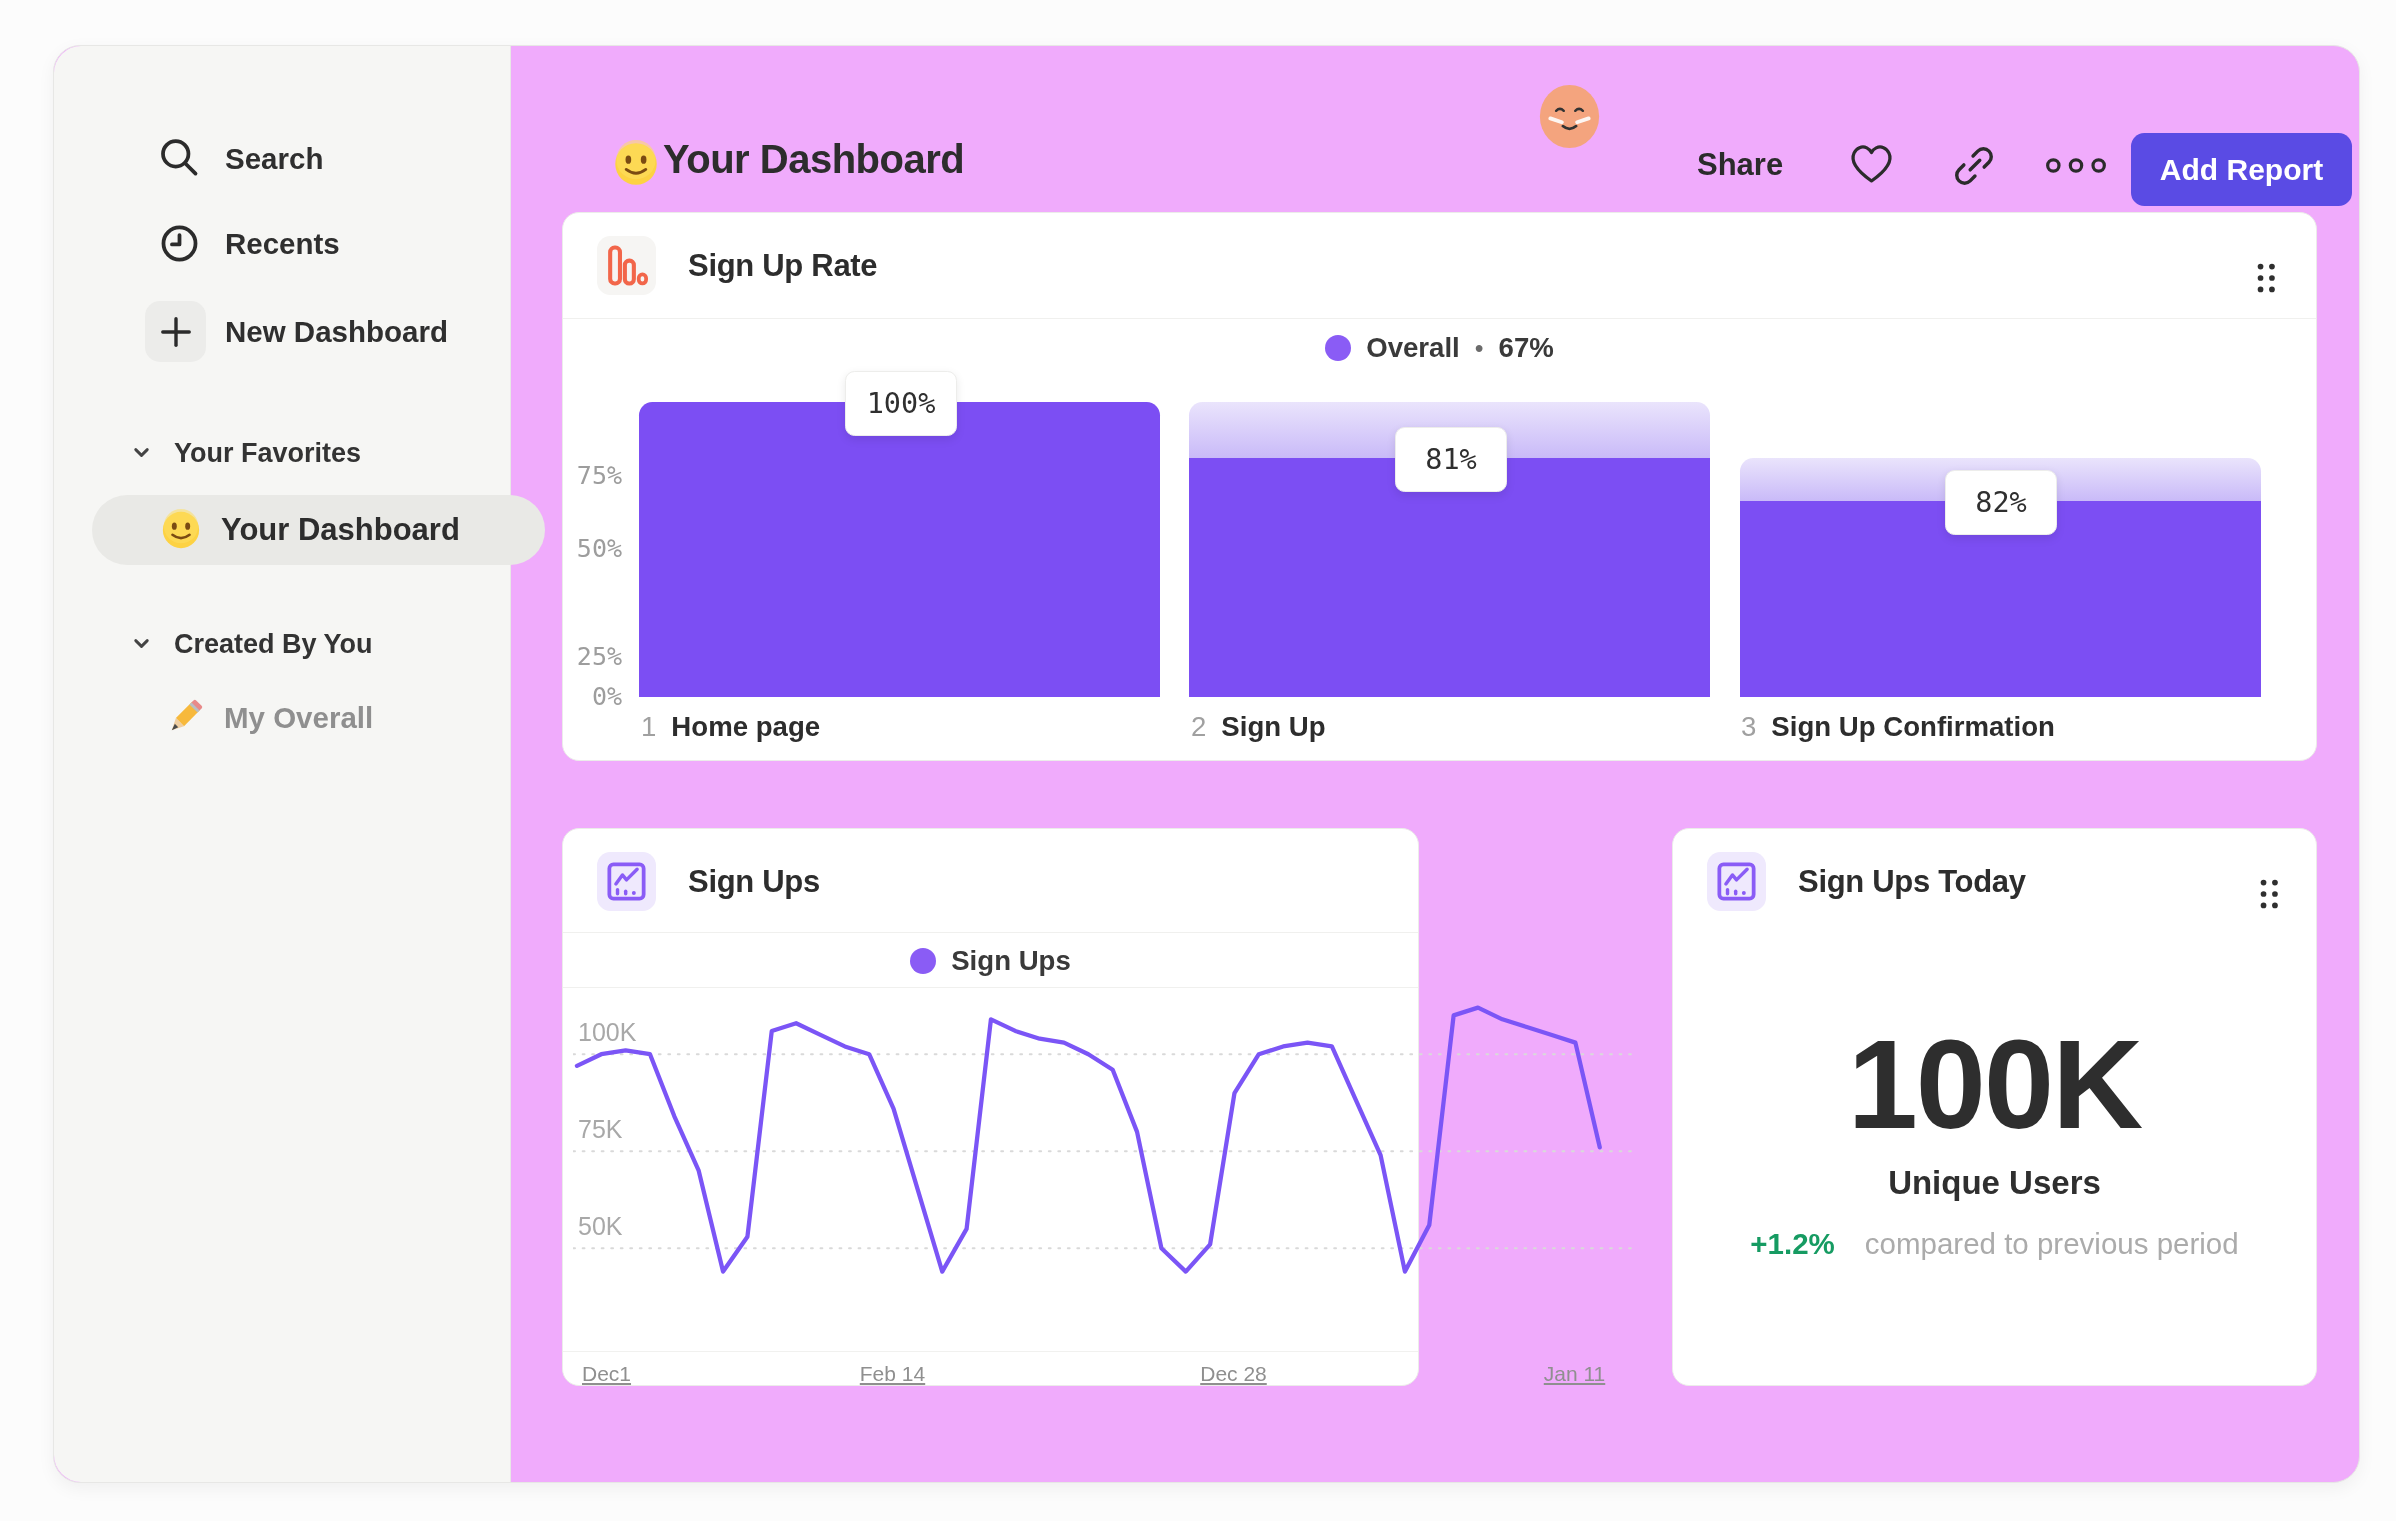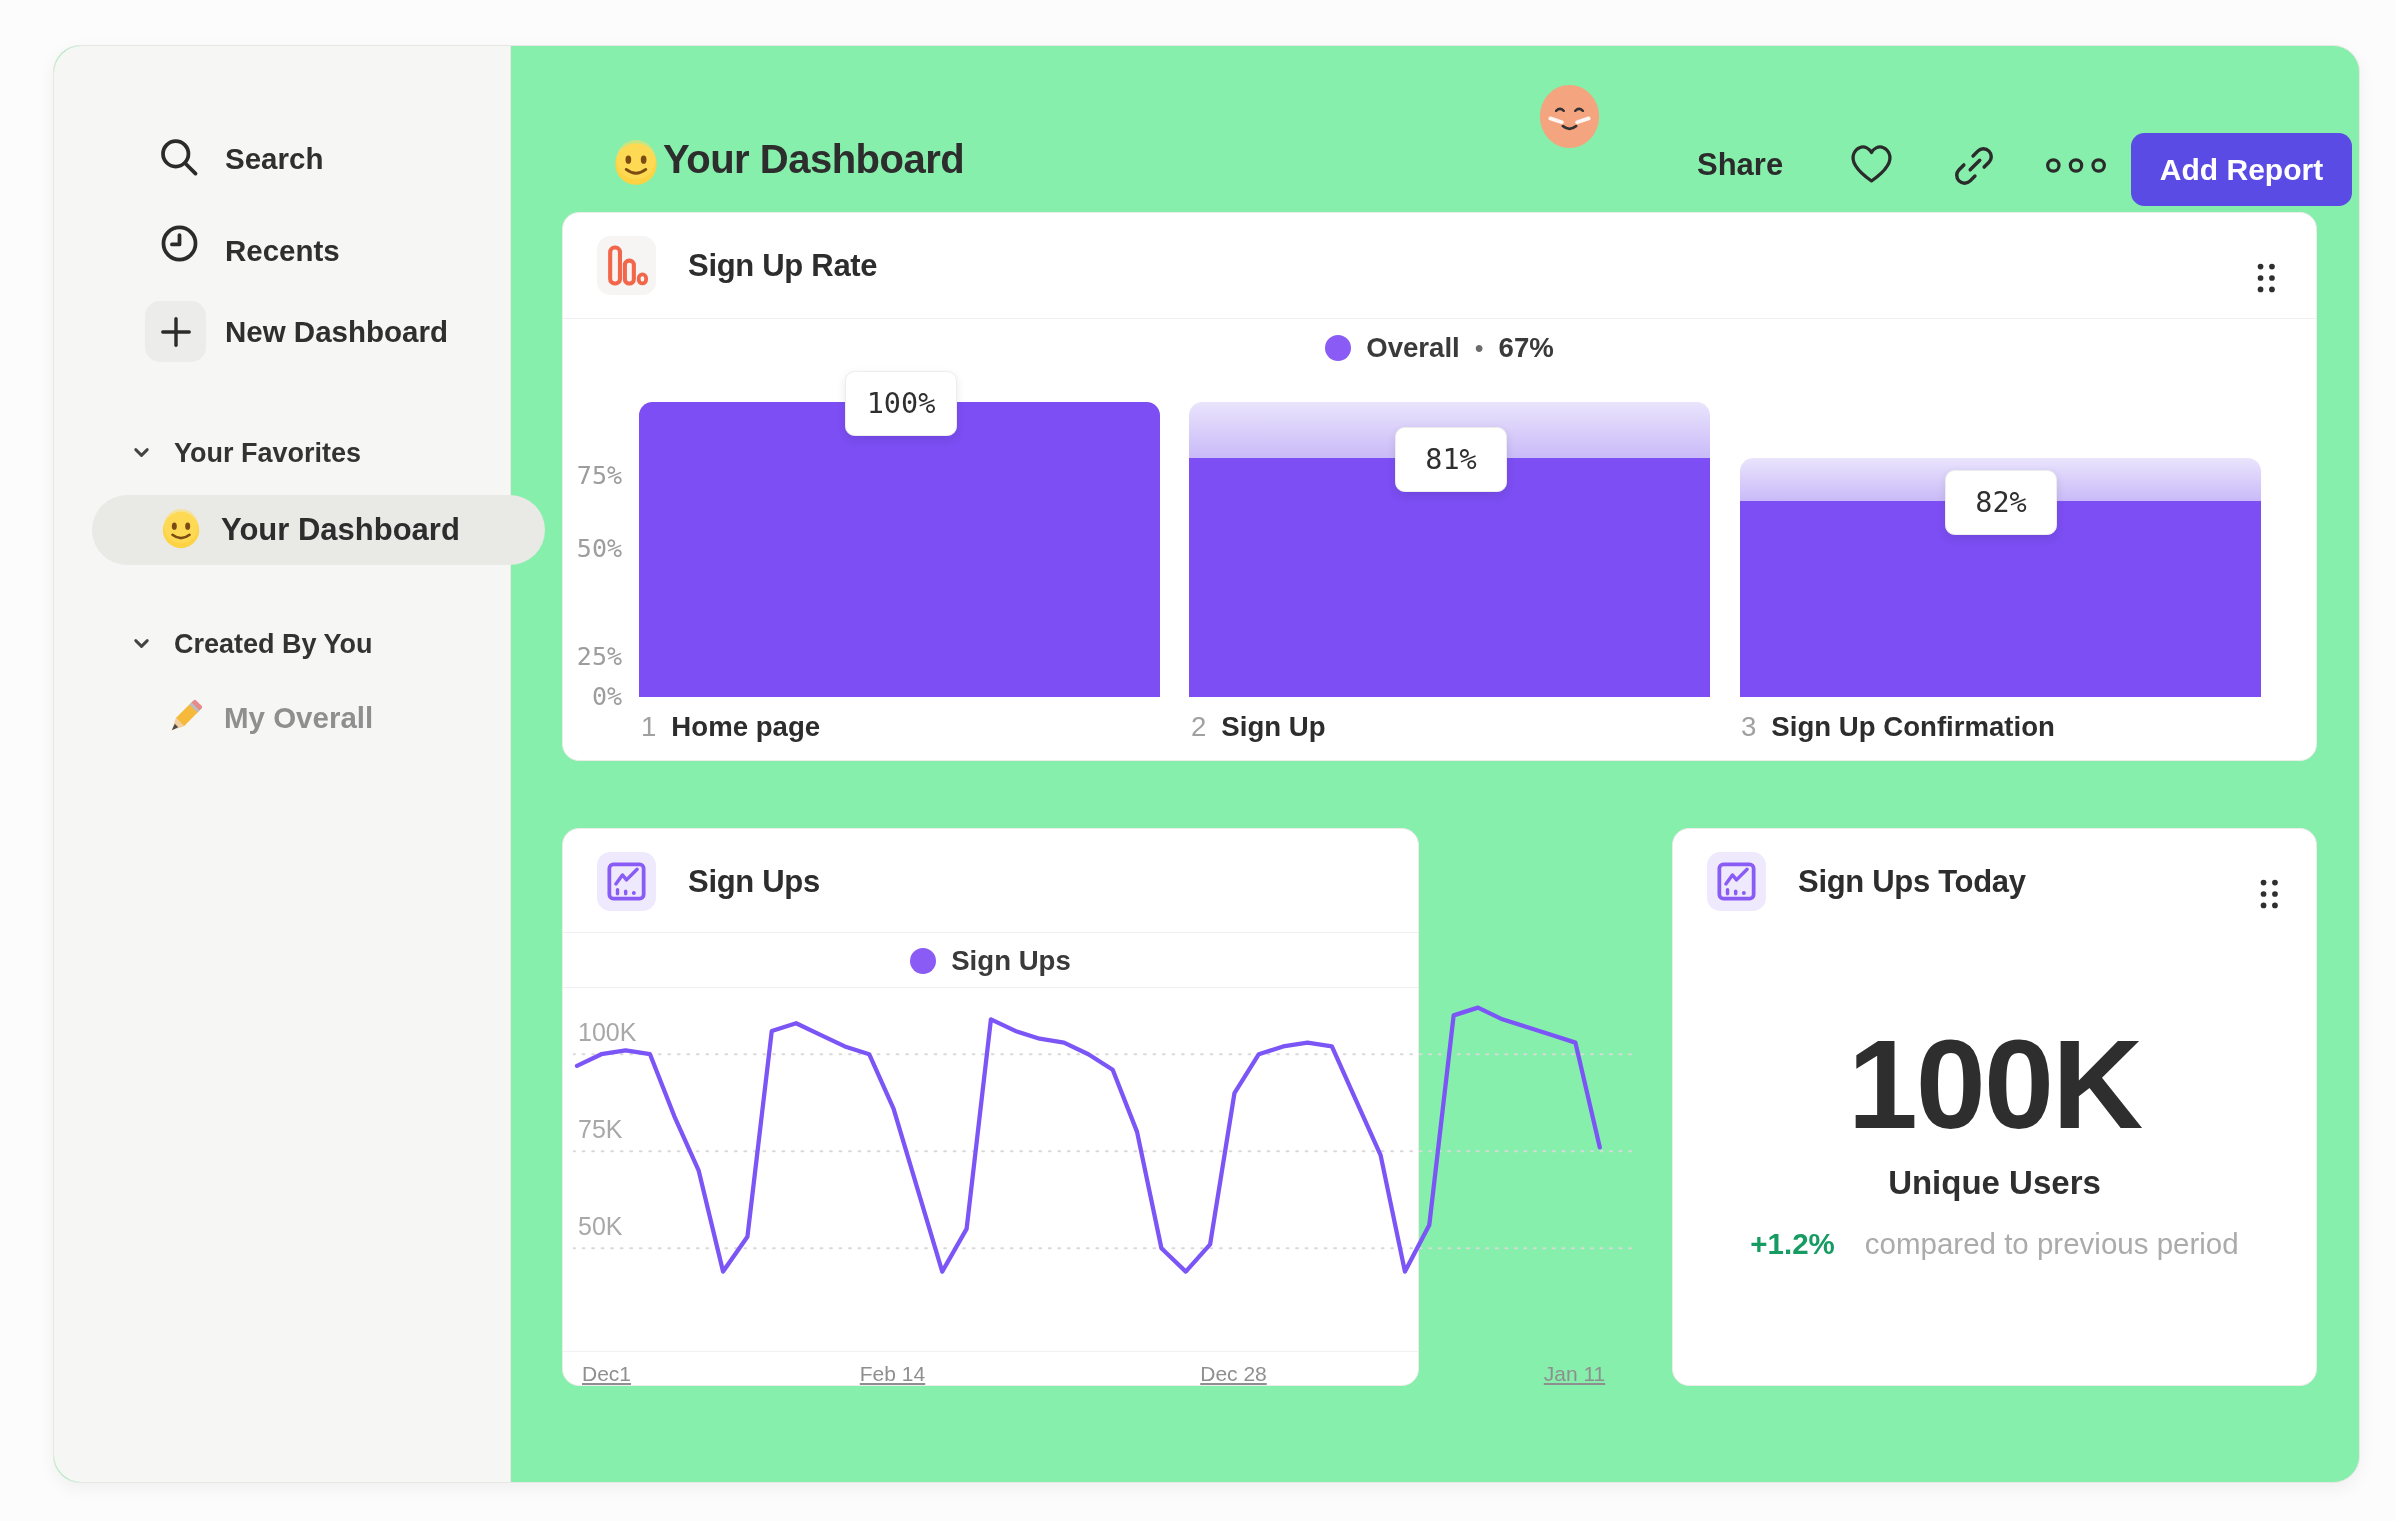--- a/index.html
+++ b/index.html
@@ -7,21 +7,21 @@
     width:2397px;height:1522px;position:relative;overflow:hidden;
     background:#fcfcfc;
     font-family:"Liberation Sans","DejaVu Sans",sans-serif;
     -webkit-font-smoothing:antialiased;
   }
   .mono{font-family:"DejaVu Sans Mono",monospace;}
 
   
   .frame{
     position:absolute;left:53px;top:45px;width:2305px;height:1436px;
-    background:#86efac;border:1px solid #e7e7e5;border-radius:27px;
+    background:#f0abfc;border:1px solid #e7e7e5;border-radius:27px;
     box-shadow:0 5.7px 17px rgba(0,0,0,.05);
   }
 
   
   .sidebar{
     position:absolute;left:0;top:0;bottom:0;width:456px;
     background:#f6f6f4;border-right:1px solid #e8e8e6;
     border-radius:27px 0 0 27px;
   }
   .side-item{position:absolute;display:flex;align-items:center;cursor:pointer;}
@@ -98,21 +98,21 @@
     <div class="side-item" style="left:95px;top:88px;">
       <span style="width:61px;display:flex;justify-content:center;">
         <svg width="49" height="49" viewBox="0 0 52 52">
             <circle cx="22" cy="21" r="13.5" fill="none" stroke="#2b2b2b" stroke-width="4"></circle>
             <line x1="32" y1="31" x2="43" y2="42" stroke="#2b2b2b" stroke-width="4" stroke-linecap="round"></line>
           </svg>
       </span>
       <span class="lbl" style="margin-left:15px;">Search</span>
     </div>
 
-    <div class="side-item" style="left:95px;top:173px;align-items:flex-end;">
+    <div class="side-item" style="left:95px;top:173px;">
       <span style="width:61px;display:flex;justify-content:center;">
         <svg width="49" height="49" viewBox="0 0 52 52">
             <circle cx="26" cy="26" r="17" fill="none" stroke="#2b2b2b" stroke-width="4"></circle>
             <polyline points="26,17 26,27 18,27" fill="none" stroke="#2b2b2b" stroke-width="4" stroke-linecap="round" stroke-linejoin="round"></polyline>
           </svg>
       </span>
       <span class="lbl" style="margin-left:15px;">Recents</span>
     </div>
 
     <div class="side-item" style="left:91px;top:255px;">

